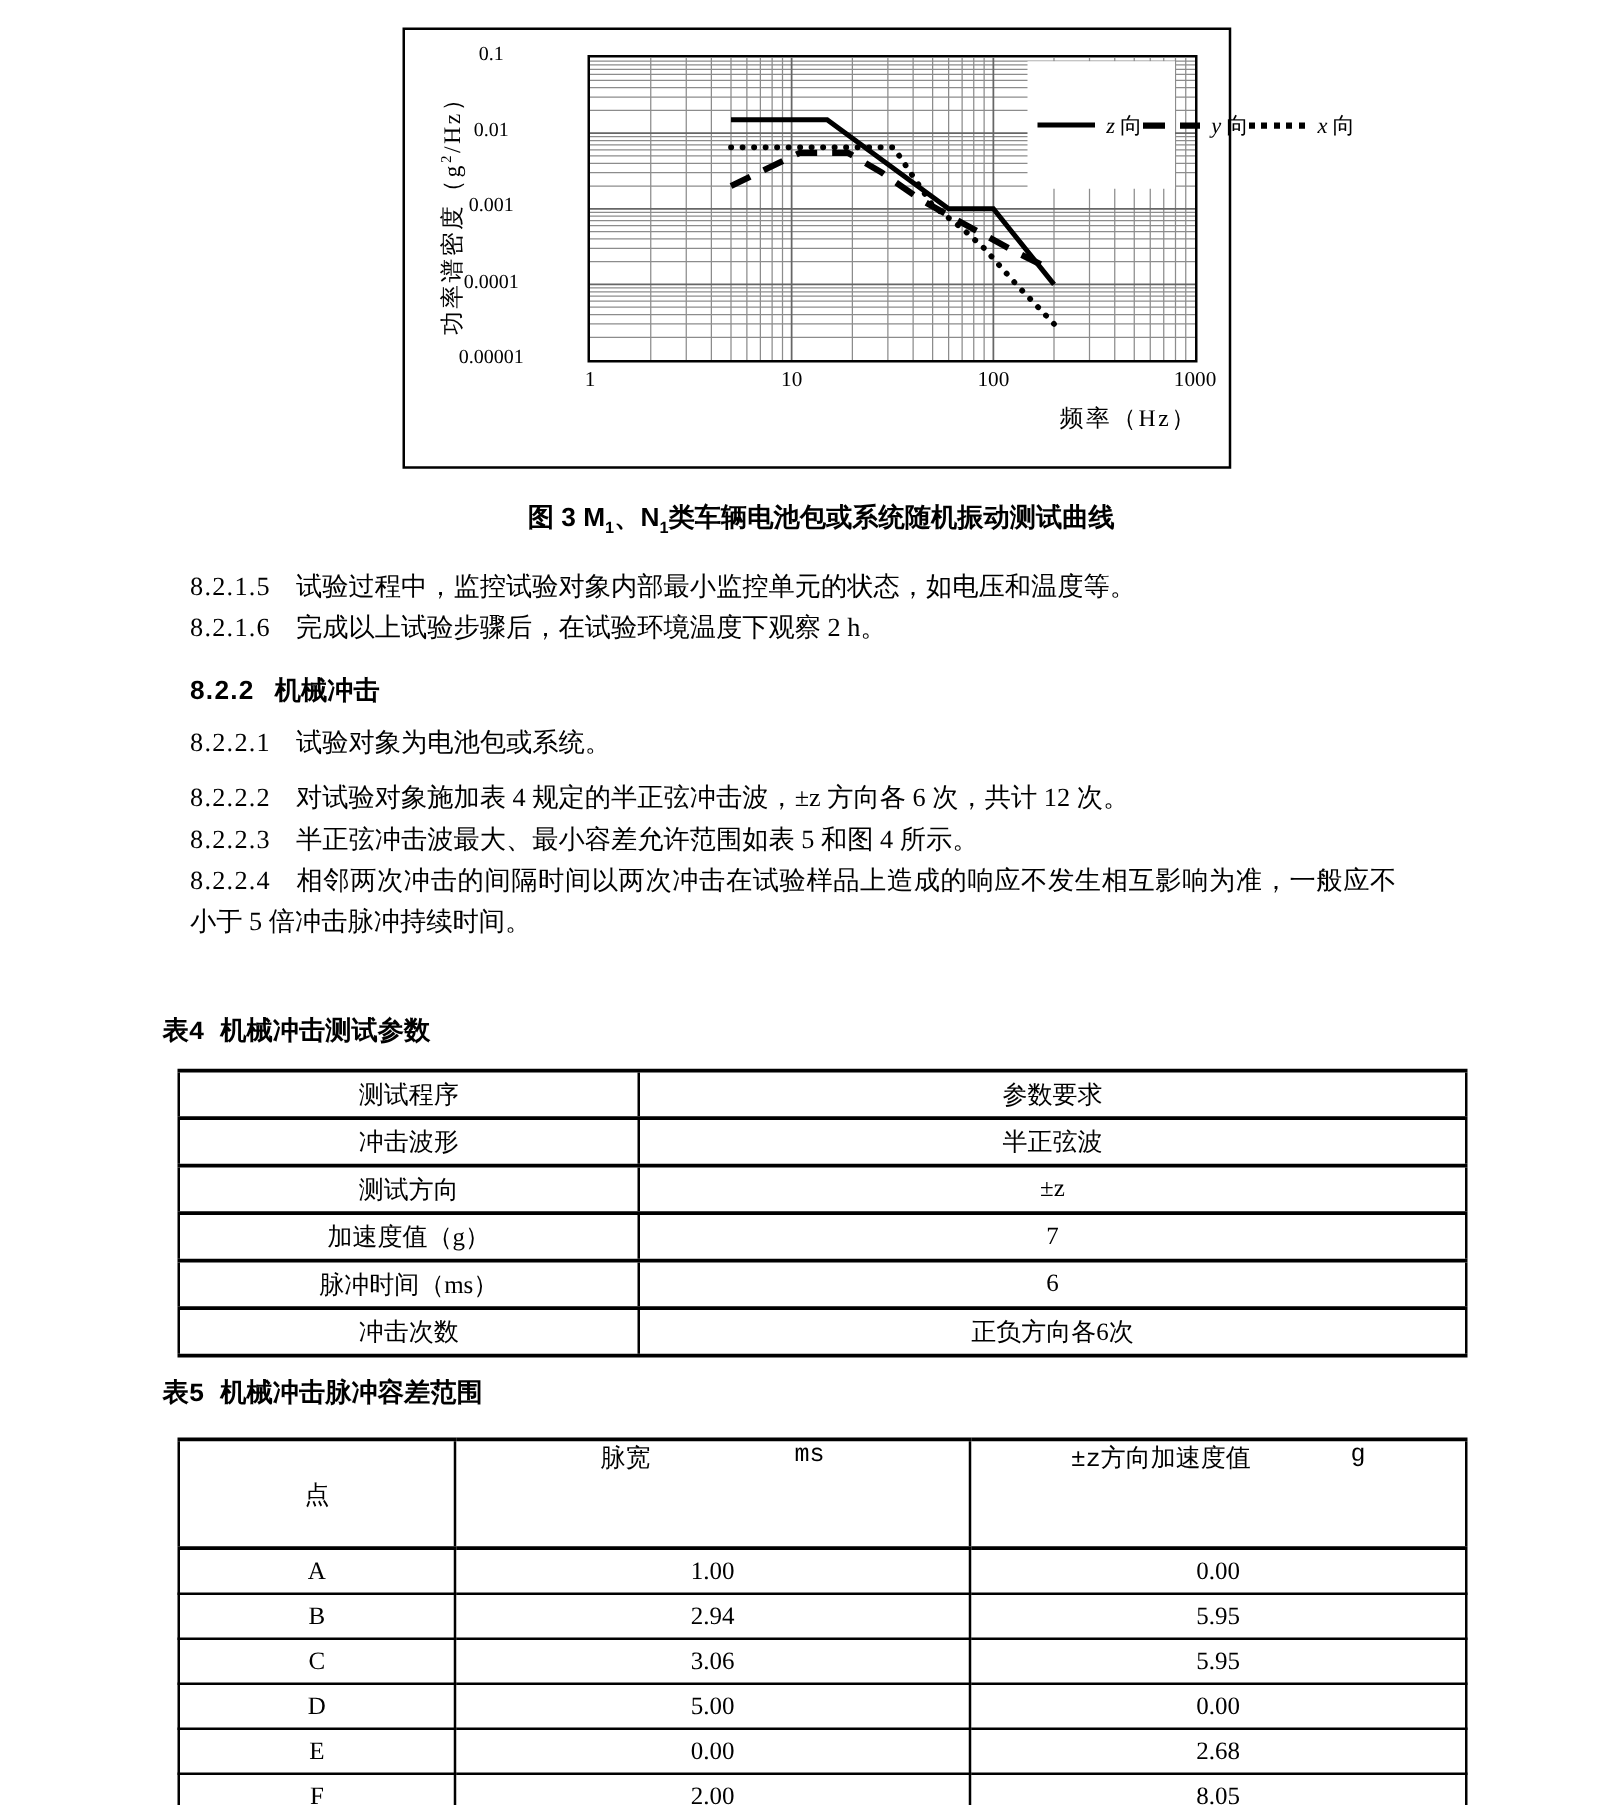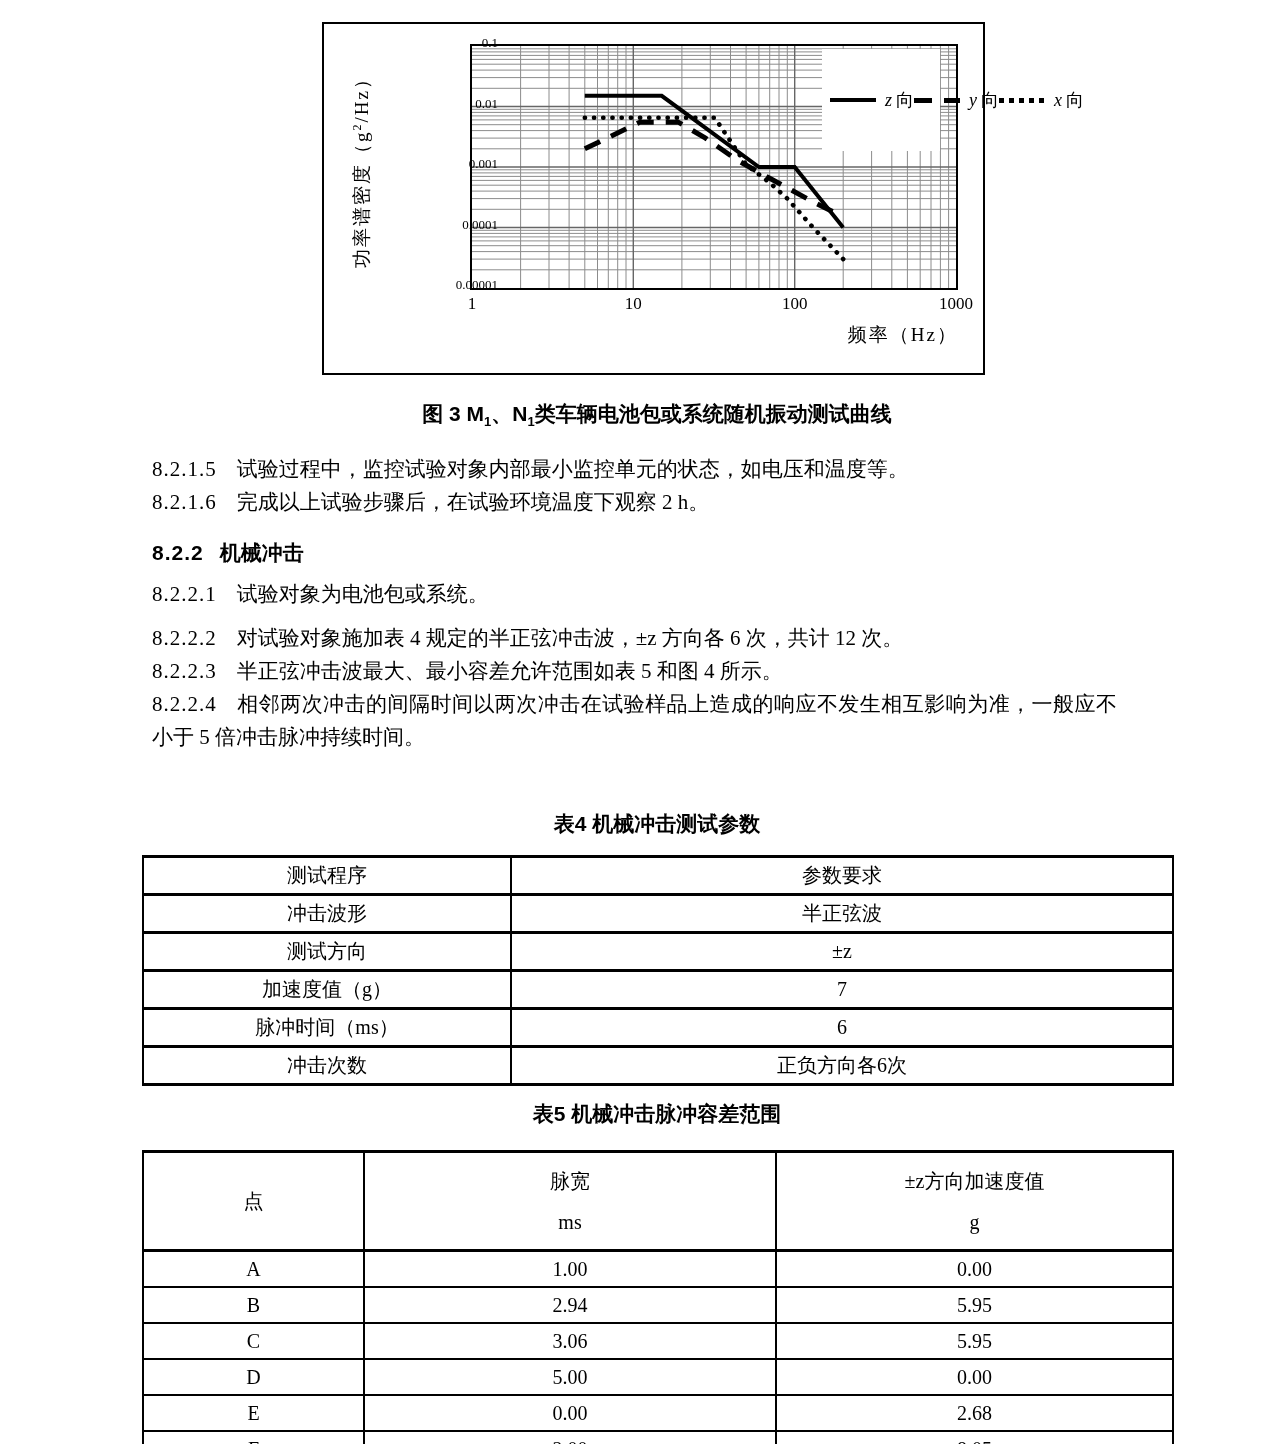--- a/index.html
+++ b/index.html
@@ -11,58 +11,58 @@
               border:2px solid #000;background:#fff;box-sizing:border-box;}
   .plot{position:absolute;left:146px;top:20px;width:484px;height:242px;
         border:2px solid #000;background:#fff;}
   .plot svg{position:absolute;left:0;top:0;}
   .ylabel{position:absolute;left:-112px;top:131px;width:300px;height:26px;
           transform:rotate(-90deg);text-align:center;font-size:19px;letter-spacing:2px;}
   .ylabel sup{font-size:12px;}
   .xlabel{position:absolute;left:146px;top:298px;width:488px;text-align:right;
           font-size:19px;letter-spacing:2px;}
   .xtick{position:absolute;top:270px;width:80px;text-align:center;font-size:17px;}
-  .ytick{position:absolute;left:0;width:138px;text-align:right;font-size:13px;margin-left:36px;}
+  .ytick{position:absolute;left:0;width:138px;text-align:center;font-size:16px;}
 
   .legend{position:absolute;left:350px;top:3px;width:118px;height:102px;background:#fff;
           display:flex;flex-direction:row;justify-content:space-around;
           padding:4px 0 4px 8px;box-sizing:border-box;}
   .legend-row{display:flex;align-items:center;gap:9px;}
   .sample{width:46px;flex:0 0 46px;}
   .sample-solid{height:4px;background:#000;}
   .sample-dashed{height:5px;background:repeating-linear-gradient(90deg,#000 0 18px,transparent 18px 30px);}
   .sample-dotted{height:5px;background:repeating-linear-gradient(90deg,#000 0 5px,transparent 5px 10px);}
   .legend-label{font-size:18px;white-space:nowrap;}
   .legend-letter{font-style:italic;margin-right:4px;}
 
   
   .caption{position:absolute;left:142px;top:400px;width:1030px;text-align:center;
            font-weight:bold;font-size:21px;
            font-family:"Liberation Sans","DejaVu Sans",sans-serif;}
   .caption sub{font-size:13px;}
-  .tbl-title{position:absolute;left:142px;width:1030px;text-align:center;font-weight:bold;
-             font-size:21px;font-family:Liberation Sans, sans-serif;}
+  .tbl-title{position:absolute;left:130px;width:1030px;font-weight:bold;
+             font-size:21px;font-family:Liberation Mono, monospace;}
 
   
   .para{position:absolute;left:152px;width:965px;margin:0;font-size:21px;line-height:33px;
         text-align:justify;}
   .pnum{margin-right:20px;letter-spacing:1px;white-space:nowrap;}
   .para.heading{font-family:"Liberation Sans","DejaVu Sans",sans-serif;font-weight:bold;}
   .para.heading .pnum{margin-right:16px;}
 
   
   table{border-collapse:collapse;table-layout:fixed;background:#fff;}
   .t4{position:absolute;left:142px;top:855px;width:1030px;font-size:20px;}
   .t4 td{border-left:2px solid #000;border-right:2px solid #000;
          border-top:3px solid #000;border-bottom:3px solid #000;
          height:35px;text-align:center;vertical-align:middle;padding:0;}
   .t5{position:absolute;left:142px;top:1150px;width:1030px;font-size:20px;}
   .t5 td{border:2px solid #000;text-align:center;vertical-align:middle;padding:0;height:34px;}
   .t5 tr.hdr td{height:84px;border-bottom:3px solid #000;border-top:3px solid #000;}
-  .hdr-stack{display:flex;flex-direction:column;justify-content:space-evenly;height:96px;}
+  .hdr-stack{display:flex;justify-content:space-evenly;height:84px;font-family:Liberation Mono, monospace;}
 </style>
 </head>
 <body>
 
 <div class="page">
 
   <div class="figure-box" id="figure-box">
     <div class="ylabel"><span>功率谱密度（g</span><sup>2</sup><span>/Hz）</span></div>
 
     <div class="plot">

